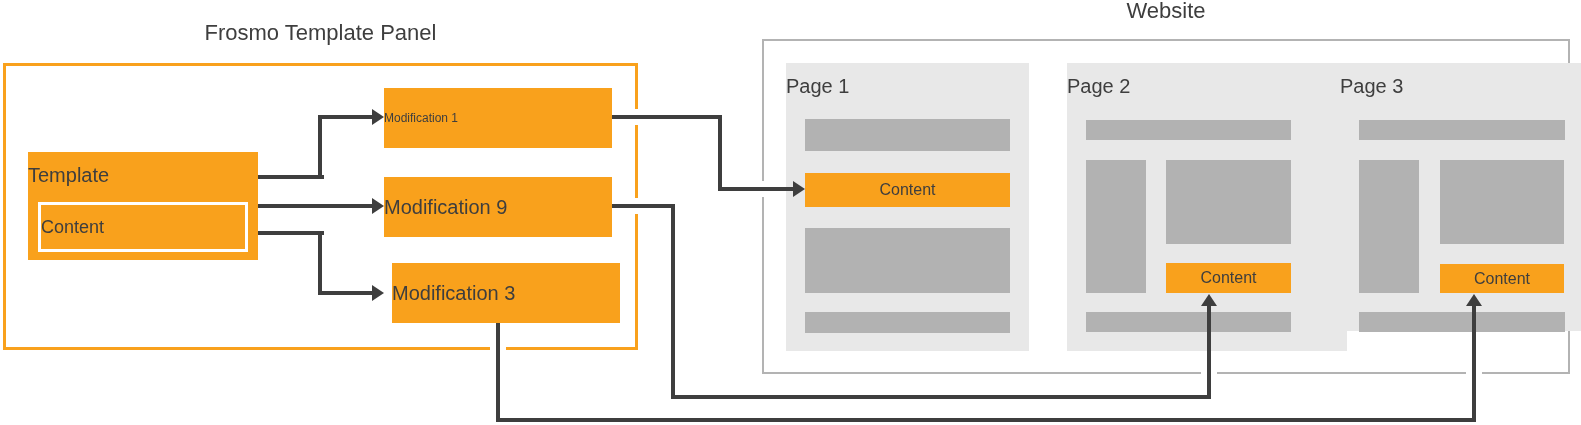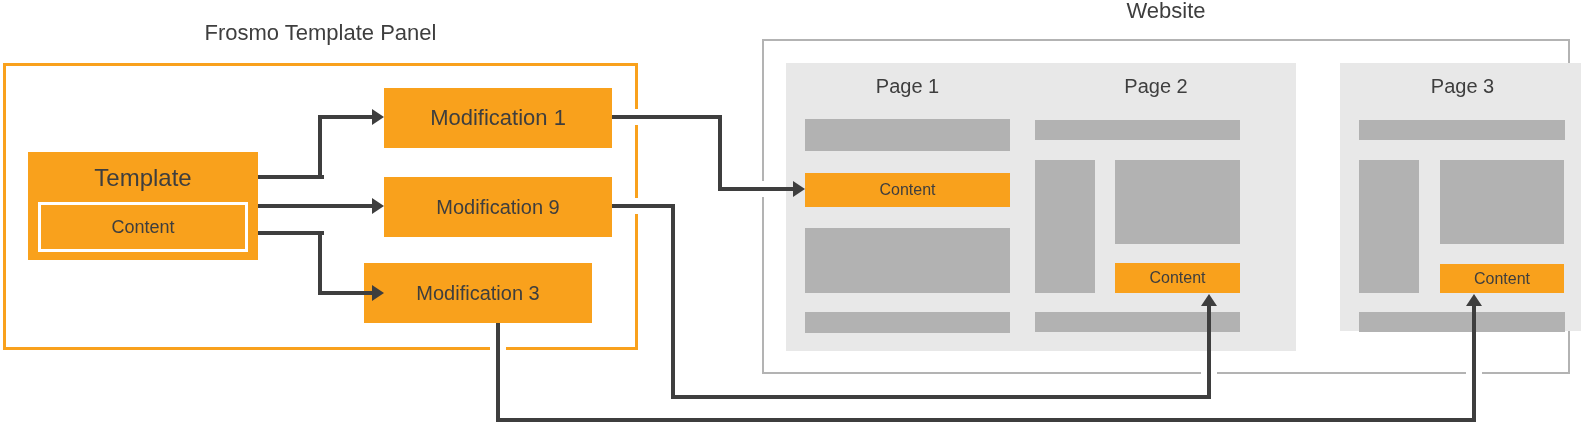--- a/index.html
+++ b/index.html
@@ -11,21 +11,21 @@
     --text:#3E3E3E;
   }
   html,body{margin:0;padding:0;background:#fff;}
   .canvas{
     position:relative;width:1581px;height:425px;background:#fff;overflow:hidden;
     font-family:"Liberation Sans", sans-serif;color:var(--text);
   }
   .abs{position:absolute;}
   .title{font-size:22px;text-align:center;color:var(--text);}
   .orange-box{background:var(--orange);box-sizing:border-box;}
-  .label{text-align:center;color:var(--text);}
+  .label{color:var(--text);}
   .cp-border{border:3px solid var(--orange);box-sizing:border-box;background:transparent;z-index:1;}
   .web-border{border:2px solid var(--wborder);box-sizing:border-box;background:#fff;z-index:0;}
   .page{background:var(--panel);z-index:1;}
   .bar{background:var(--bar);position:absolute;}
   .content-bar{background:var(--orange);position:absolute;font-size:16px;text-align:center;color:var(--text);}
   .seg{background:var(--dark);position:absolute;z-index:3;}
   .gap{background:#fff;position:absolute;z-index:2;}
   .arrow-right{position:absolute;width:0;height:0;z-index:3;
     border-top:8px solid transparent;border-bottom:8px solid transparent;border-left:12px solid var(--dark);}
   .arrow-up{position:absolute;width:0;height:0;z-index:3;
@@ -36,49 +36,49 @@
 <body>
 
 <div class="canvas">
 
   <div class="abs title" style="left:3px;top:20px;width:635px;">Frosmo Template Panel</div>
   <div class="abs title" style="left:762px;top:-2px;width:808px;">Website</div>
 
   <div class="abs cp-border" style="left:3px;top:63px;width:635px;height:287px;"></div>
 
   <div class="abs orange-box" style="left:28px;top:152px;width:230px;height:108px;z-index:1;">
-    <div class="abs label" style="left:0;top:12px;width:100%;font-size:24px;">Template</div>
+    <div class="abs label" style="left:0;top:12px;width:100%;font-size:20px;">Template</div>
     <div class="abs" style="left:10px;top:50px;width:210px;height:50px;border:3px solid #fff;box-sizing:border-box;">
       <div class="label" style="line-height:44px;font-size:18px;">Content</div>
     </div>
   </div>
 
   <div class="abs orange-box" style="left:384px;top:88px;width:228px;height:60px;z-index:1;">
-    <div class="label" style="line-height:60px;font-size:22px;">Modification 1</div>
+    <div class="label" style="line-height:60px;font-size:12px;">Modification 1</div>
   </div>
   <div class="abs orange-box" style="left:384px;top:177px;width:228px;height:60px;z-index:1;">
     <div class="label" style="line-height:60px;font-size:20px;">Modification 9</div>
   </div>
-  <div class="abs orange-box" style="left:364px;top:263px;width:228px;height:60px;z-index:1;">
+  <div class="abs orange-box" style="left:392px;top:263px;width:228px;height:60px;z-index:1;">
     <div class="label" style="line-height:60px;font-size:20px;">Modification 3</div>
   </div>
 
   <div class="abs web-border" style="left:762px;top:39px;width:808px;height:335px;"></div>
 
   <div class="abs page" style="left:786px;top:63px;width:243px;height:288px;">
     <div class="abs label" style="left:0;top:12px;width:100%;font-size:20px;">Page 1</div>
     <div class="bar" style="left:19px;top:56px;width:205px;height:32px;"></div>
     <div class="content-bar" style="left:19px;top:110px;width:205px;height:34px;line-height:34px;">
       <span>Content</span>
     </div>
     <div class="bar" style="left:19px;top:165px;width:205px;height:65px;"></div>
     <div class="bar" style="left:19px;top:249px;width:205px;height:21px;"></div>
   </div>
 
-  <div class="abs page" style="left:1016px;top:63px;width:280px;height:288px;">
+  <div class="abs page" style="left:1067px;top:63px;width:280px;height:288px;">
     <div class="abs label" style="left:0;top:12px;width:100%;font-size:20px;">Page 2</div>
     <div class="bar" style="left:19px;top:57px;width:205px;height:20px;"></div>
     <div class="bar" style="left:19px;top:97px;width:60px;height:133px;"></div>
     <div class="bar" style="left:99px;top:97px;width:125px;height:84px;"></div>
     <div class="content-bar" style="left:99px;top:200px;width:125px;height:30px;line-height:30px;">
       <span>Content</span>
     </div>
     <div class="bar" style="left:19px;top:249px;width:205px;height:20px;"></div>
   </div>
 

